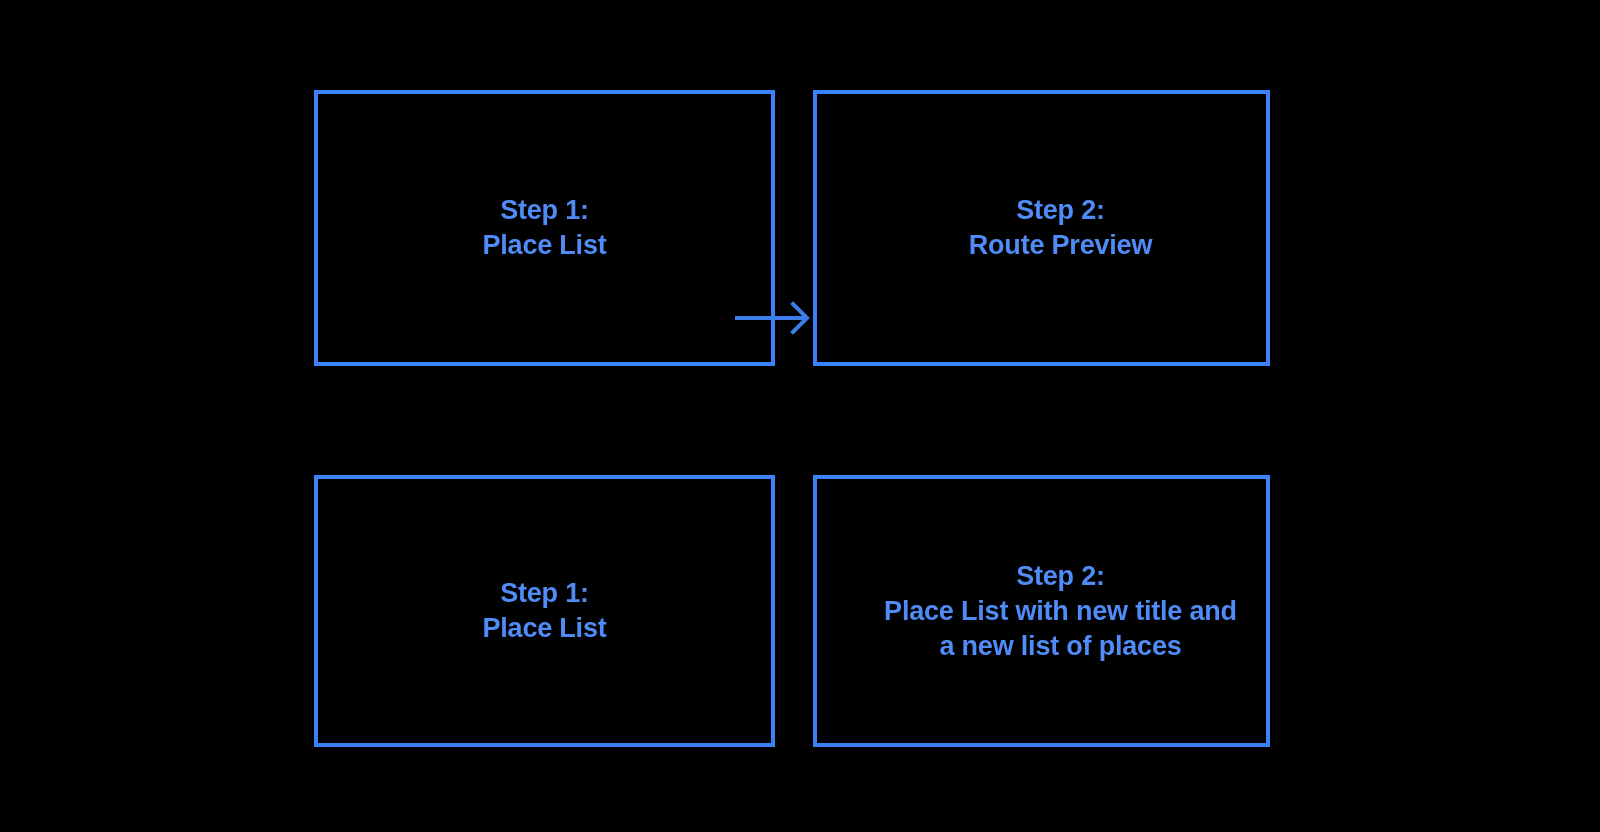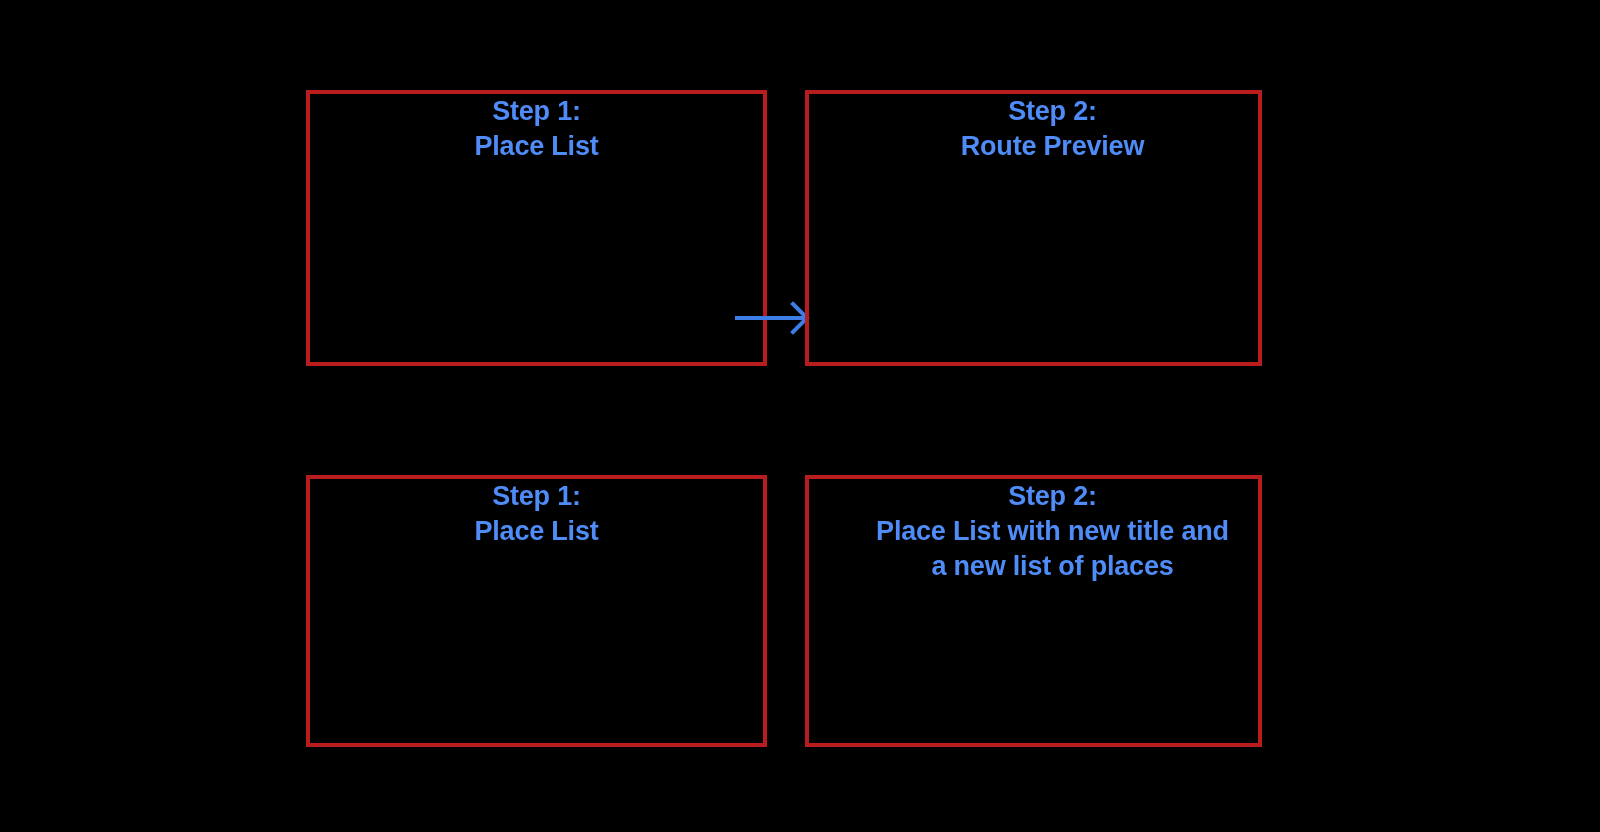--- a/index.html
+++ b/index.html
@@ -26,25 +26,26 @@
     position: absolute;
     left: 0;
     width: 1600px;
   }
   #row-1 { top: 90px; height: 276px; }
   #row-2 { top: 475px; height: 272px; }
 
   .node-box {
     position: absolute;
     box-sizing: border-box;
-    border: 4px solid #b91c1c;
+    border: 4px solid #3b82f6;
     background: transparent;
     display: flex;
-    align-items: flex-start;
+    align-items: center;
     justify-content: center;
+    margin-left: 8px;
   }
   #row-1 .node-box { top: 0; height: 276px; }
   #row-2 .node-box { top: 0; height: 272px; }
 
   .node-left  { left: 306px; width: 461px; }
   .node-right { left: 805px; width: 457px; padding-left: 38px; }
 
   .node-label {
     color: #4f8cf7;
     font-family: "Liberation Sans", sans-serif;

